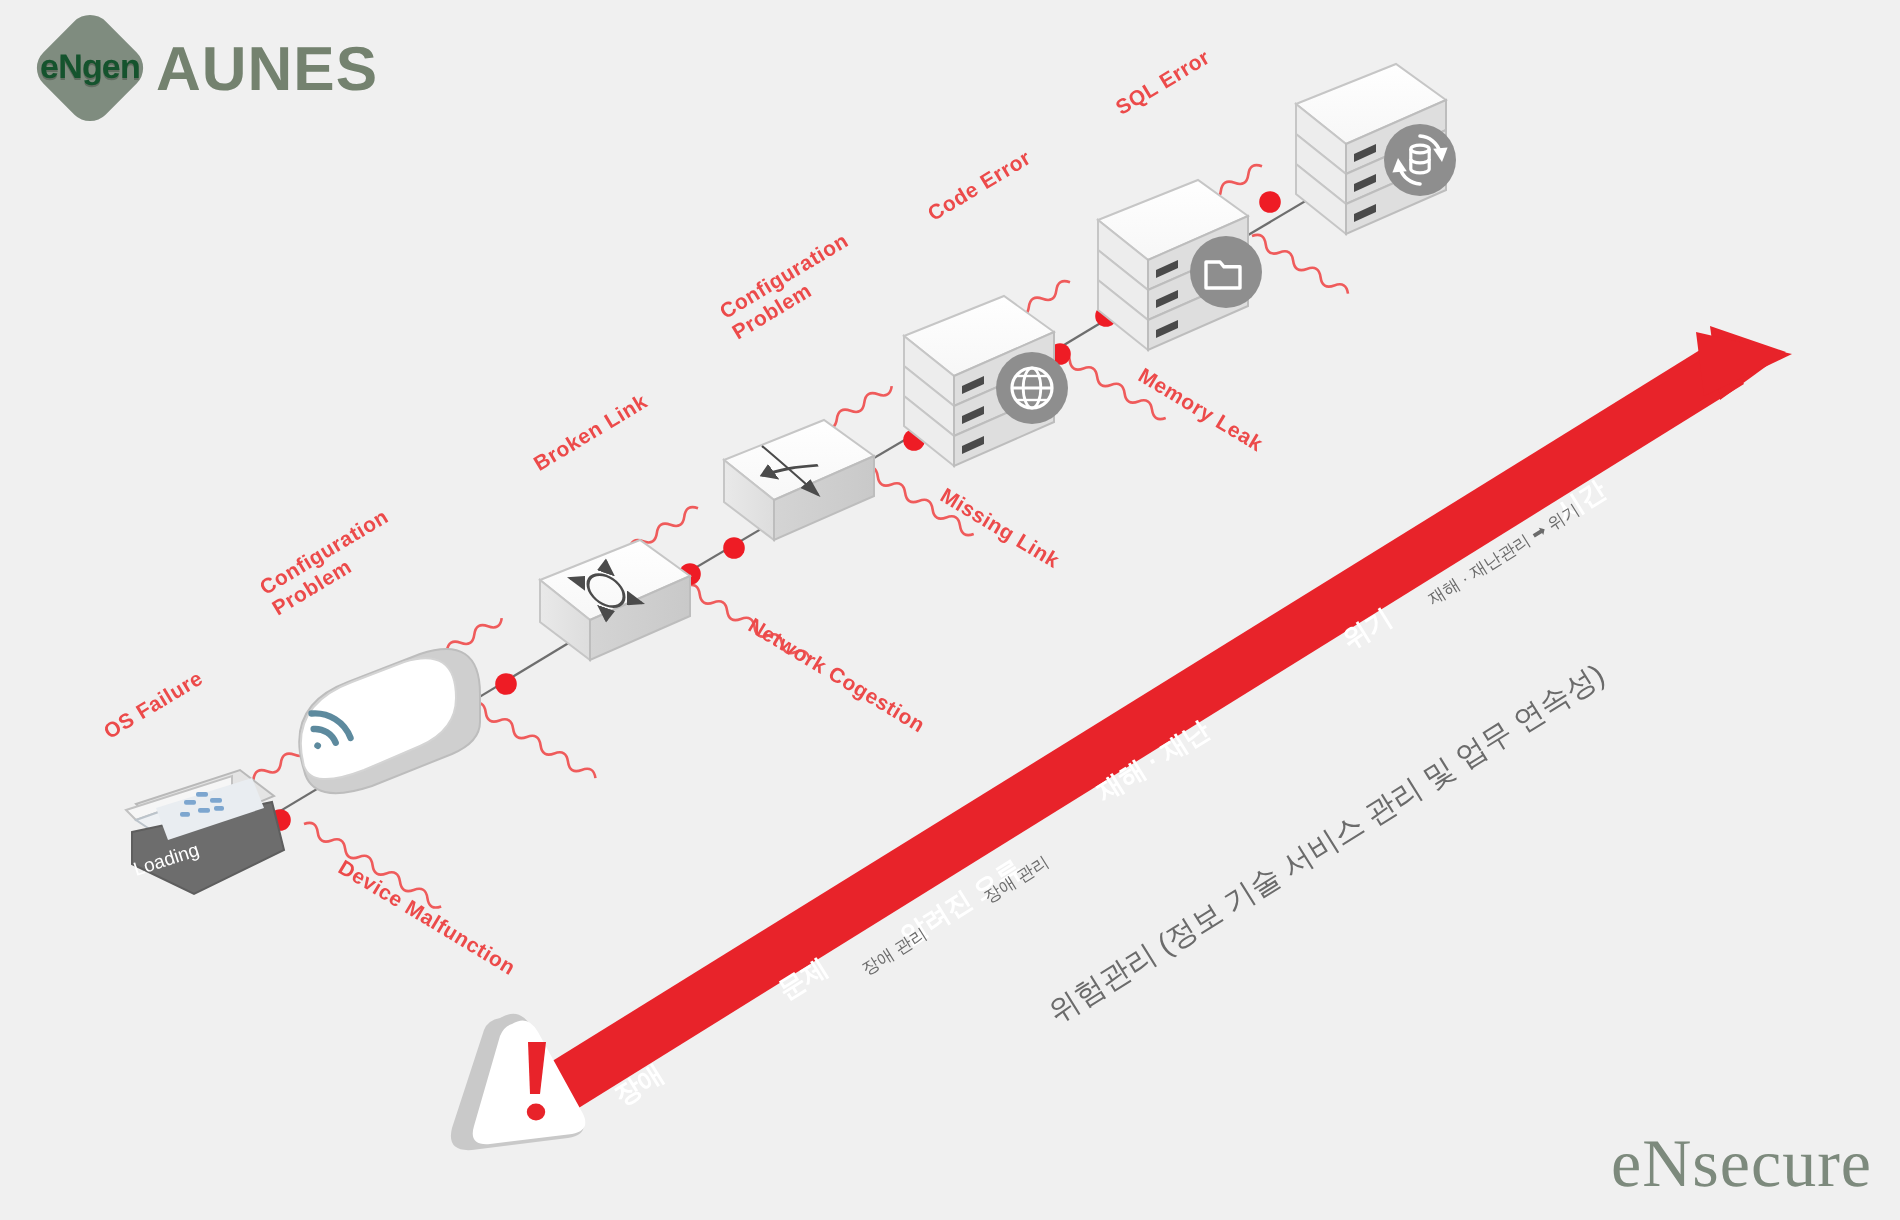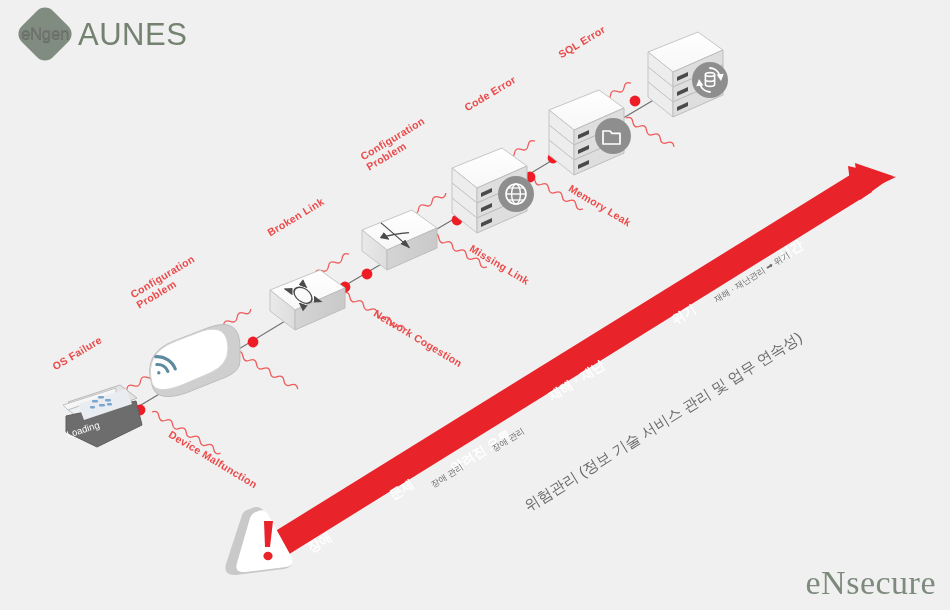--- a/index.html
+++ b/index.html
@@ -15,25 +15,25 @@
   
   #brand{position:absolute;left:14px;top:12px;display:flex;align-items:center;height:44px;}
   #brand .diamond{
     position:relative;width:62px;height:44px;display:flex;align-items:center;justify-content:center;
   }
   #brand .diamond .shape{
     position:absolute;left:9px;top:0;width:44px;height:44px;background:#7f8c7f;
     border-radius:11px;transform:rotate(45deg);
   }
   #brand .diamond .word{
-    position:relative;z-index:2;font-size:17px;font-weight:normal;color:#737373;
+    position:relative;z-index:2;font-size:17px;font-weight:bold;color:#14532d;
     letter-spacing:-.4px;text-shadow:0 1px 0 rgba(60,70,60,.45);
   }
   #brand .word2{
-    font-size:31px;font-weight:normal;color:#74826f;letter-spacing:.5px;margin-left:2px;line-height:1;
+    font-size:31px;font-weight:bold;color:#74826f;letter-spacing:.5px;margin-left:2px;line-height:1;
   }
 
   
   #wordmark{
     position:absolute;right:14px;bottom:8px;
     font-family:Liberation Serif, serif;
     font-size:34px;color:#7d8a7d;letter-spacing:.5px;
   }
 
   

